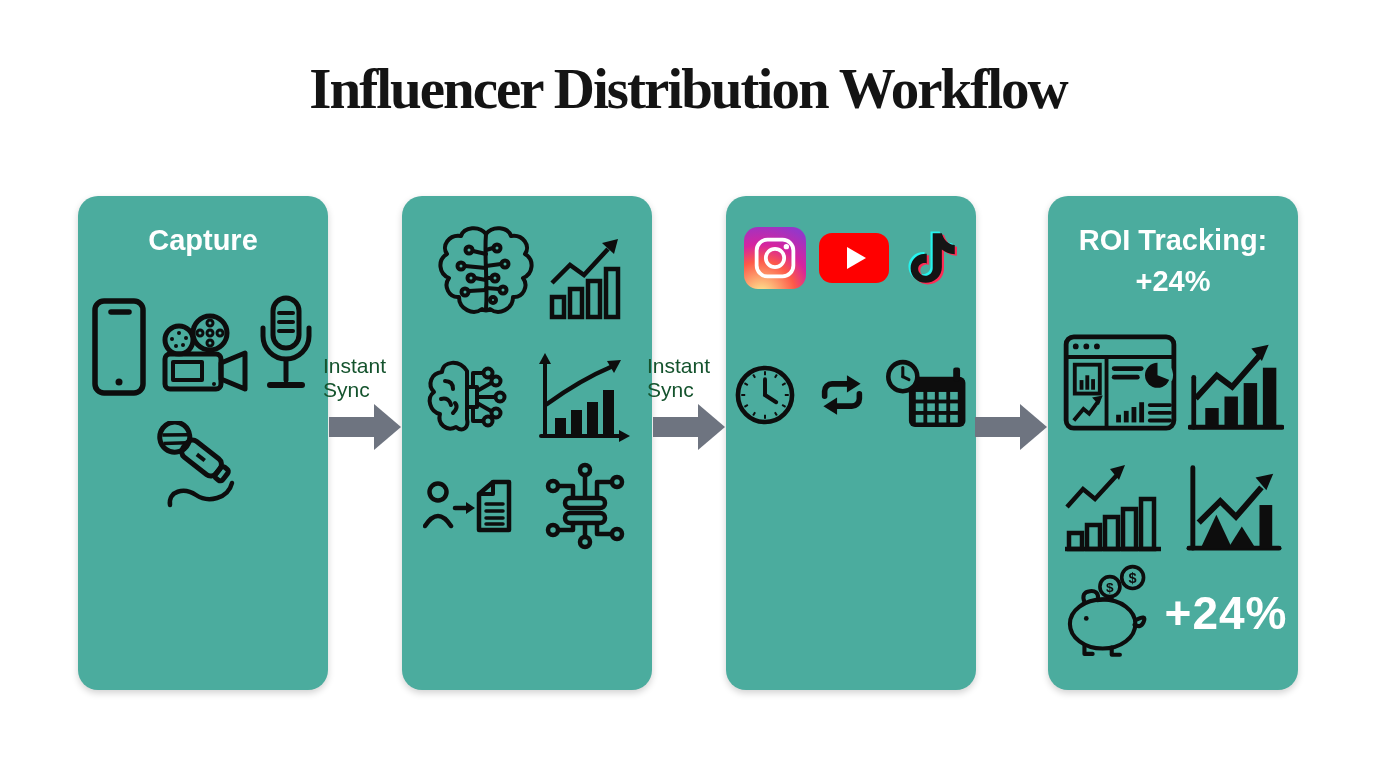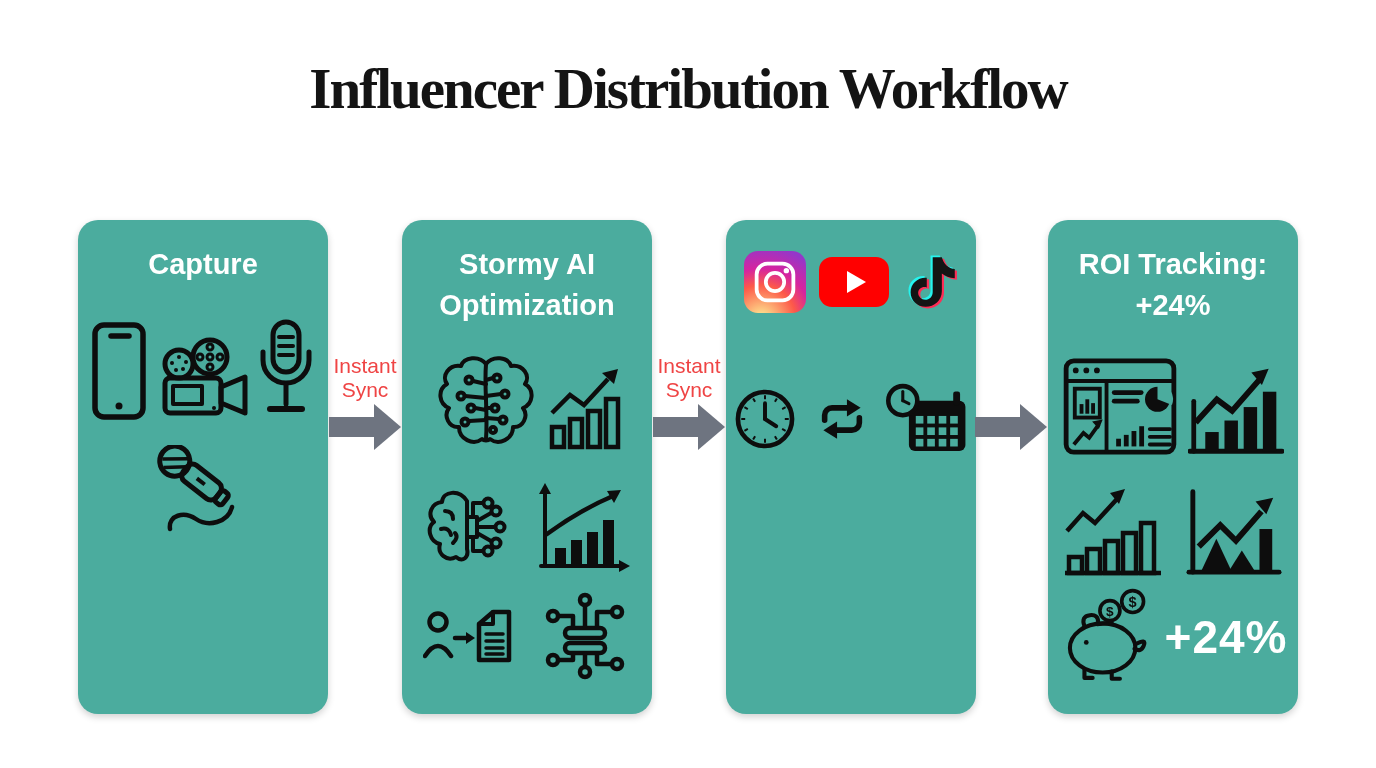--- a/index.html
+++ b/index.html
@@ -1,30 +1,30 @@
 <!DOCTYPE html>
 <html><head>
 <meta charset="utf-8">
 <style>
   html,body{margin:0;padding:0;background:#fff;}
   .canvas{position:relative;width:1376px;height:768px;background:#ffffff;overflow:hidden;
           font-family:"Liberation Sans",sans-serif;}
   .title{position:absolute;top:56px;left:0;width:100%;text-align:center;
          font-size:57px;font-weight:700;letter-spacing:-2px;color:#141414;font-family:Liberation Serif, serif;}
   .card{position:absolute;top:196px;width:250px;height:494px;background:#4BAC9E;
-        border-radius:20px;box-shadow:0 3px 7px rgba(0,0,0,.18);margin-top:24px;}
+        border-radius:20px;box-shadow:0 3px 7px rgba(0,0,0,.18);}
   .card1{left:78px;} .card2{left:402px;} .card3{left:726px;} .card4{left:1048px;}
   .card-title{margin-top:24px;text-align:center;font-size:29px;font-weight:700;
               line-height:41px;color:#ffffff;}
   .row{display:flex;justify-content:center;}
   .r-end{align-items:flex-end;} .r-mid{align-items:center;}
   svg{display:block;}
   
-  .sync-label{position:absolute;top:354px;width:84px;text-align:center;
-              font-size:21px;line-height:24px;color:#ef4444;}
+  .sync-label{position:absolute;top:354px;width:84px;
+              font-size:21px;line-height:24px;color:#14532d;}
   .lab1{left:323px;} .lab2{left:647px;}
   .arrow{position:absolute;top:404px;width:72px;height:46px;}
   .arr1{left:329px;} .arr2{left:653px;} .arr3{left:975px;}
   .arrow .shaft{position:absolute;left:0;top:13px;width:47px;height:20px;background:#6E7480;}
   .arrow .head{position:absolute;left:45px;top:0;width:0;height:0;
                border-top:23px solid transparent;border-bottom:23px solid transparent;
                border-left:27px solid #6E7480;}
   
   .insta{width:62px;height:62px;border-radius:14px;display:flex;align-items:center;justify-content:center;
          background:radial-gradient(circle at 28% 110%, #fdf497 0%, #fd5949 42%, #d6249f 62%, #9537c9 90%);}
@@ -96,24 +96,20 @@
           <rect x="35" y="10" width="42" height="20" rx="7"></rect>
           <line x1="50" y1="20" x2="60" y2="20" stroke-width="4"></line>
           <rect x="77" y="13" width="9" height="14" rx="3"></rect>
         </g>
         <path d="M84,62 C80,78 60,82 48,74 C36,66 20,70 22,84" fill="none" stroke="#0d0d0d" stroke-width="4.5" stroke-linecap="round"></path>
       </svg>
     </div>
   </div>
 
   <div class="card card2">
-    <div class="card-title">
-      <div>Stormy AI</div>
-      <div>Optimization</div>
-    </div>
     <div class="row r-mid" style="margin-top:24px;gap:6px;">
       <svg width="112" height="110" viewBox="0 0 110 110">
         <g fill="none" stroke="#0d0d0d" stroke-width="4" stroke-linecap="round" stroke-linejoin="round">
           <path d="M55,14 C48,5 33,7 30,16 C18,14 10,26 16,34 C6,40 8,54 18,58 C12,66 18,78 28,77 C28,89 42,96 51,89 C53,91 57,91 59,89 C68,96 82,89 82,77 C92,78 98,66 92,58 C102,54 104,40 94,34 C100,26 92,14 80,16 C77,7 62,5 55,14 Z"></path>
           <path d="M55,14 C53,38 57,62 55,89"></path>
           <path d="M55,34 L42,31"></path>
             <path d="M55,48 L34,46"></path>
             <path d="M55,60 L44,58"></path>
             <path d="M55,70 L38,71"></path>
           <path d="M55,30 L62,28"></path>

